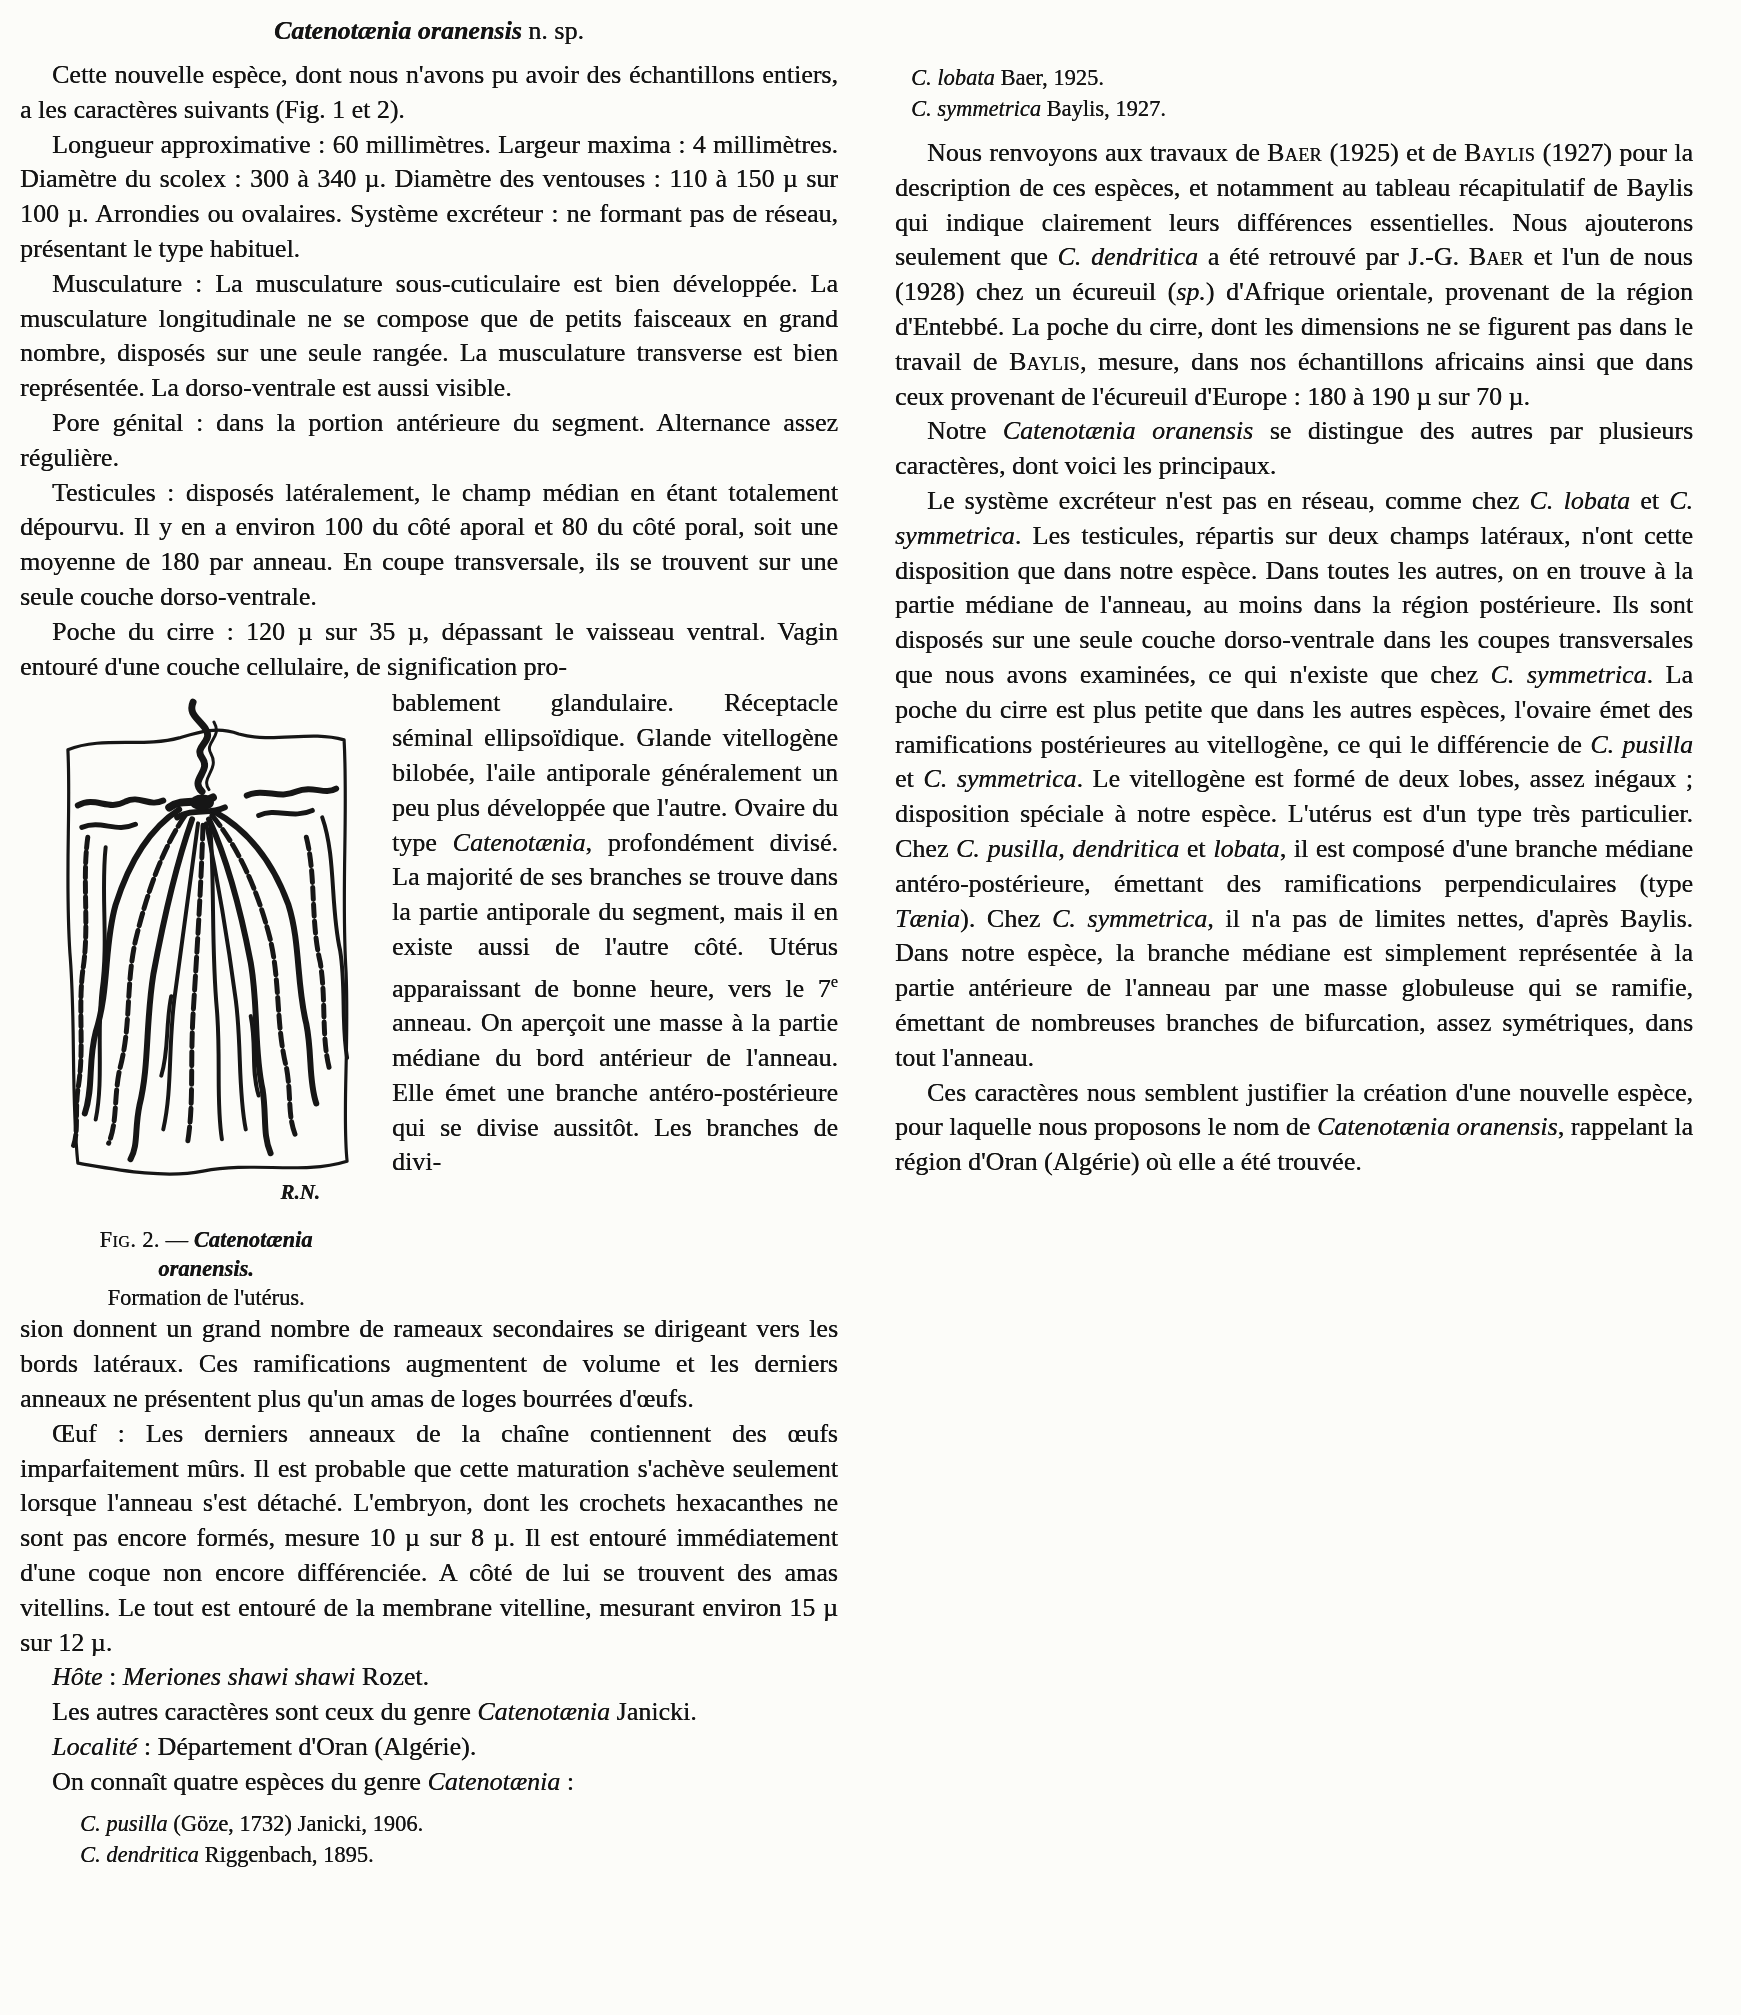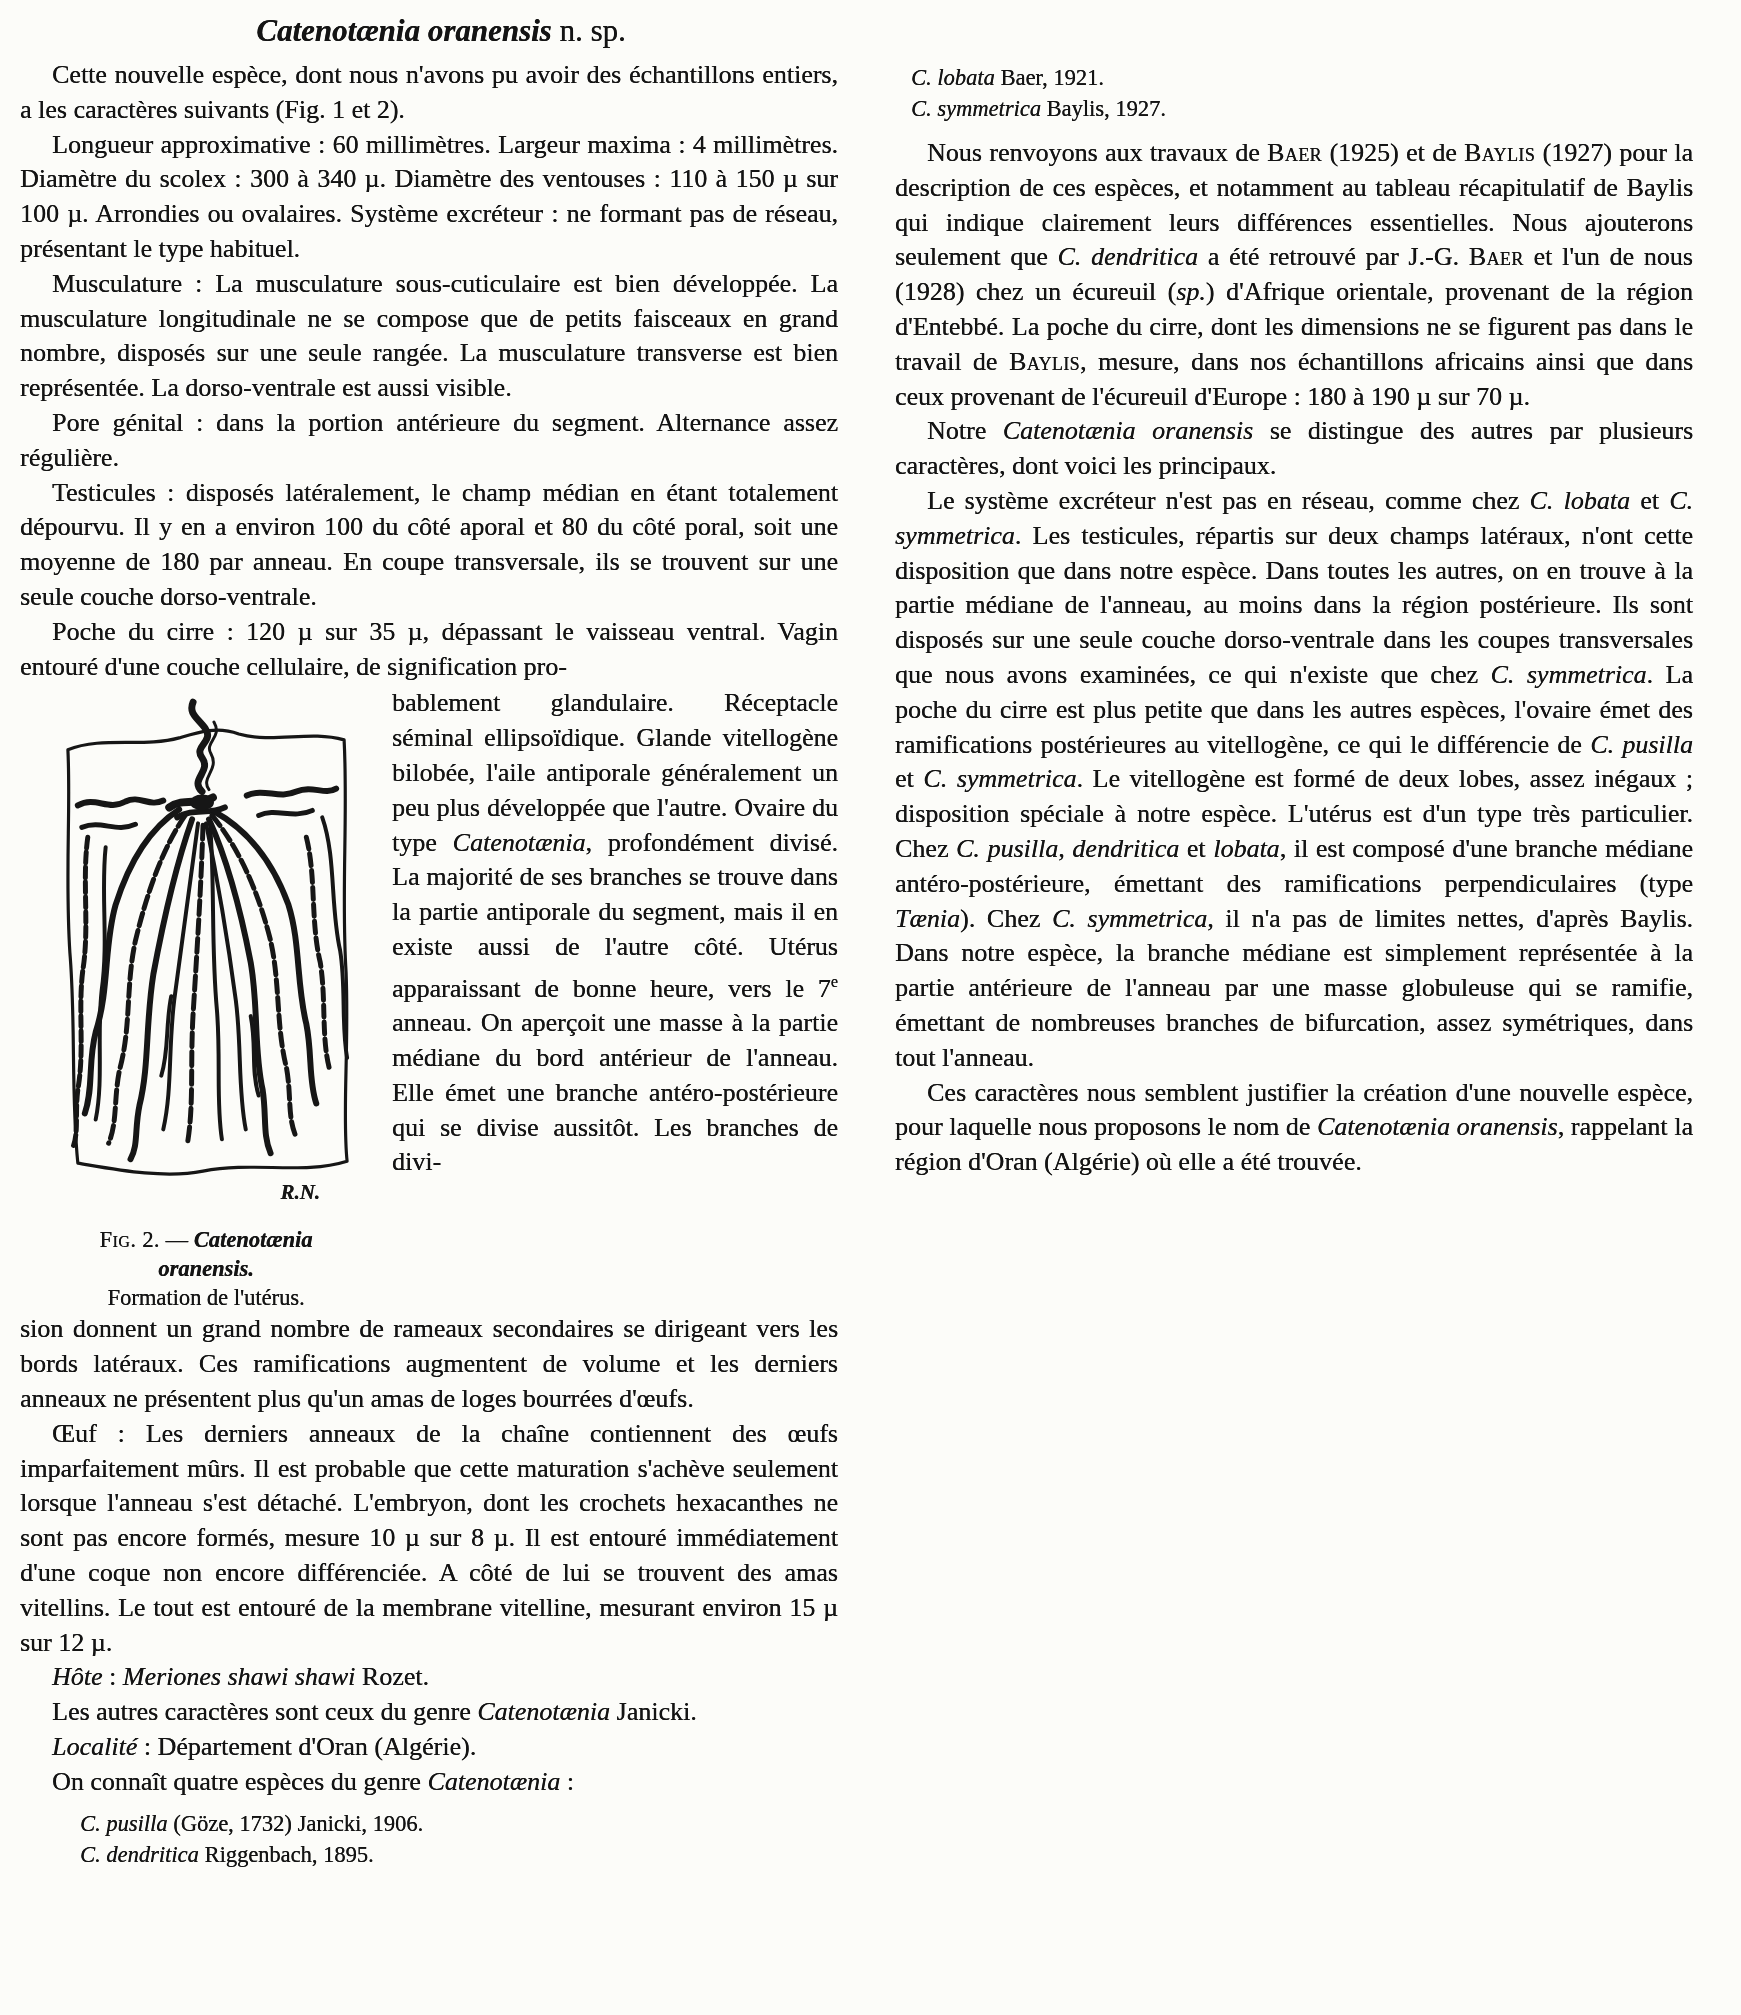--- a/index.html
+++ b/index.html
@@ -6,22 +6,22 @@
   .page{
     position:relative;
     width:1741px;height:2015px;
     background:#fcfcf9;
     font-family:"Liberation Serif","DejaVu Serif",serif;
     color:#141414;
     overflow:hidden;
     text-shadow:0.25px 0 0 currentColor;
   }
   .title{
-    position:absolute;left:32px;top:12px;width:818px;
-    text-align:center;font-size:31px;line-height:38px;
+    position:absolute;left:20px;top:12px;width:818px;
+    text-align:center;font-size:26px;line-height:38px;
   }
   .col{position:absolute;top:58px;font-size:26px;line-height:34.8px;}
   .col-left{left:20px;width:818px;}
   .col-right{left:895px;width:798px;}
   p.para{margin:0;text-align:justify;}
   p.para.ind{text-indent:32px;}
   .besidetext{text-align:justify;}
   .smallrefs{font-size:22.5px;line-height:31px;margin:8px 0 6px 60px;}
   .col-right .smallrefs{margin:4px 0 12px 16px;}
   .smallrefs p{margin:0;}
@@ -110,21 +110,21 @@
         <p class="para ind"><span>On connaît quatre espèces du genre </span><span style="font-style: italic;">Catenotænia</span><span> :</span></p>
       </div>
     <div class="smallrefs">
         <p class="para"><span style="font-style: italic;">C. pusilla</span><span> (Göze, 1732) Janicki, 1906.</span></p>
         <p class="para"><span style="font-style: italic;">C. dendritica</span><span> Riggenbach, 1895.</span></p>
       </div>
   </div>
 
   <div class="col col-right">
     <div class="smallrefs">
-        <p class="para"><span style="font-style: italic;">C. lobata</span><span> Baer, 1921.</span></p>
+        <p class="para"><span style="font-style: italic;">C. lobata</span><span> Baer, 1925.</span></p>
         <p class="para"><span style="font-style: italic;">C. symmetrica</span><span> Baylis, 1927.</span></p>
       </div>
     <div>
         <p class="para ind"><span>Nous renvoyons aux travaux de </span><span class="sc">Baer</span><span> (1925) et de </span><span class="sc">Baylis</span><span> (1927) pour la description de ces espèces, et notamment au tableau récapitulatif de Baylis qui indique clairement leurs différences essentielles. Nous ajouterons seulement que </span><span style="font-style: italic;">C. dendritica</span><span> a été retrouvé par J.-G. </span><span class="sc">Baer</span><span> et l'un de nous (1928) chez un écureuil (</span><span style="font-style: italic;">sp.</span><span>) d'Afrique orientale, provenant de la région d'Entebbé. La poche du cirre, dont les dimensions ne se figurent pas dans le travail de </span><span class="sc">Baylis</span><span>, mesure, dans nos échantillons africains ainsi que dans ceux provenant de l'écureuil d'Europe : 180 à 190 µ sur 70 µ.</span></p>
         <p class="para ind"><span>Notre </span><span style="font-style: italic;">Catenotænia oranensis</span><span> se distingue des autres par plusieurs caractères, dont voici les principaux.</span></p>
         <p class="para ind"><span>Le système excréteur n'est pas en réseau, comme chez </span><span style="font-style: italic;">C. lobata</span><span> et </span><span style="font-style: italic;">C. symmetrica</span><span>. Les testicules, répartis sur deux champs latéraux, n'ont cette disposition que dans notre espèce. Dans toutes les autres, on en trouve à la partie médiane de l'anneau, au moins dans la région postérieure. Ils sont disposés sur une seule couche dorso-ventrale dans les coupes transversales que nous avons examinées, ce qui n'existe que chez </span><span style="font-style: italic;">C. symmetrica</span><span>. La poche du cirre est plus petite que dans les autres espèces, l'ovaire émet des ramifications postérieures au vitellogène, ce qui le différencie de </span><span style="font-style: italic;">C. pusilla</span><span> et </span><span style="font-style: italic;">C. symmetrica</span><span>. Le vitellogène est formé de deux lobes, assez inégaux ; disposition spéciale à notre espèce. L'utérus est d'un type très particulier. Chez </span><span style="font-style: italic;">C. pusilla</span><span>, </span><span style="font-style: italic;">dendritica</span><span> et </span><span style="font-style: italic;">lobata</span><span>, il est composé d'une branche médiane antéro-postérieure, émettant des ramifications perpendiculaires (type </span><span style="font-style: italic;">Tænia</span><span>). Chez </span><span style="font-style: italic;">C. symmetrica</span><span>, il n'a pas de limites nettes, d'après Baylis. Dans notre espèce, la branche médiane est simplement représentée à la partie antérieure de l'anneau par une masse globuleuse qui se ramifie, émettant de nombreuses branches de bifurcation, assez symétriques, dans tout l'anneau.</span></p>
         <p class="para ind"><span>Ces caractères nous semblent justifier la création d'une nouvelle espèce, pour laquelle nous proposons le nom de </span><span style="font-style: italic;">Catenotænia oranensis</span><span>, rappelant la région d'Oran (Algérie) où elle a été trouvée.</span></p>
       </div>
   </div>
 

